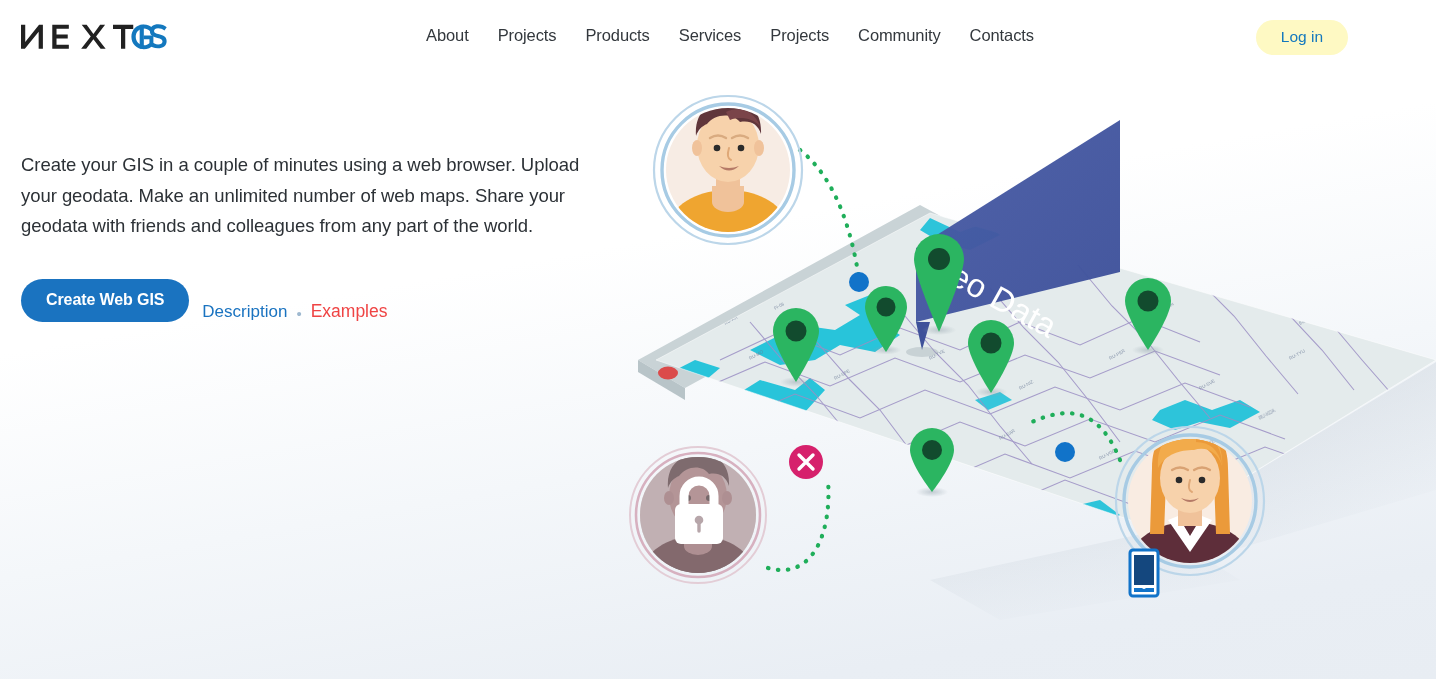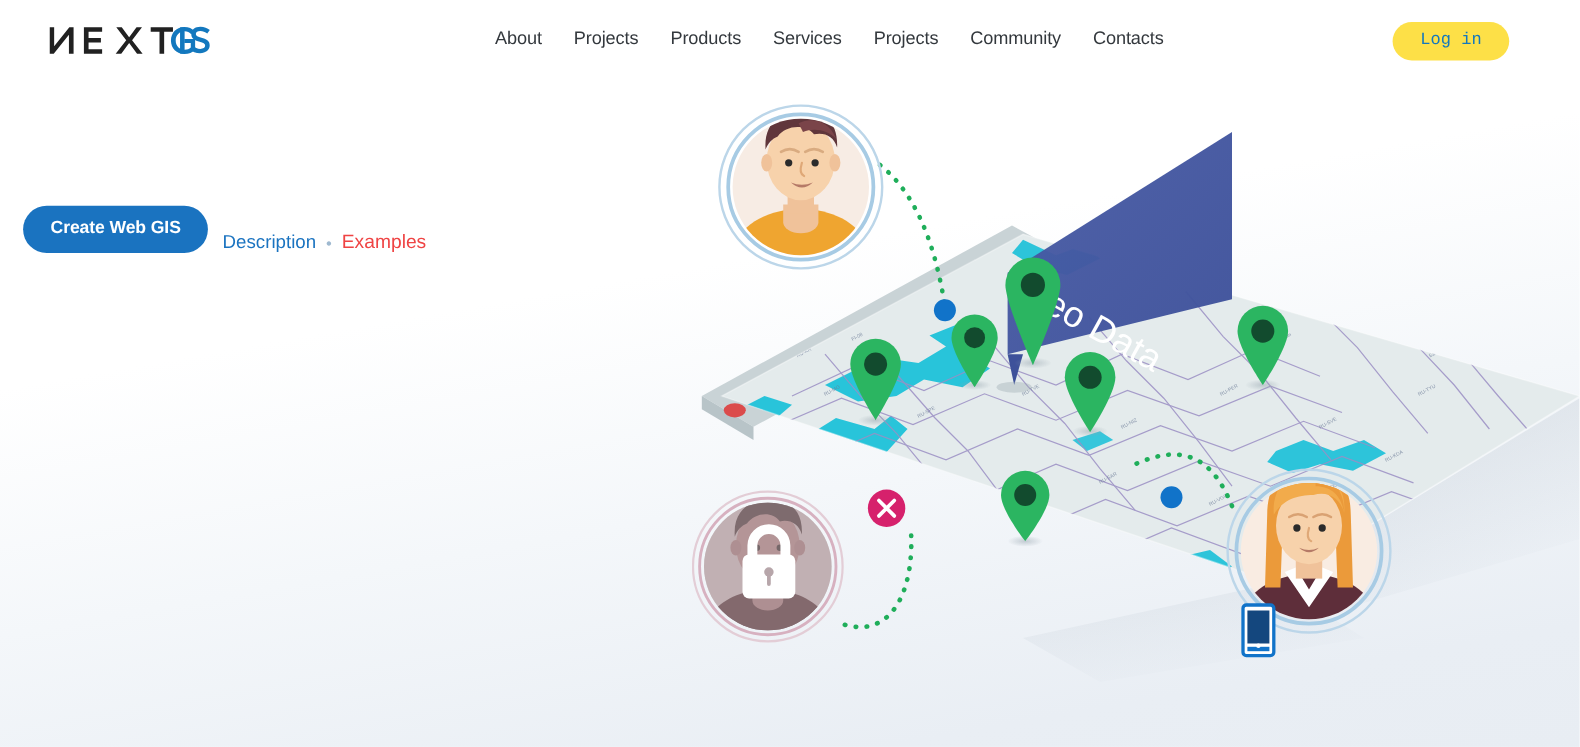--- a/index.html
+++ b/index.html
@@ -16,21 +16,20 @@
 
   
   .header {
     position: absolute;
     top: 0; left: 0;
     width: 1368px;
     height: 78px;
     display: flex;
     align-items: center;
     z-index: 60;
-    margin-left: 24px;
   }
   .logo {
     position: absolute;
     left: 21px; top: 22px;
     height: 32px;
     display: flex;
     align-items: center;
     cursor: pointer;
   }
   .logo svg { display: block; }
@@ -48,26 +47,26 @@
     text-decoration: none;
     padding: 0 29px 0 0;
     white-space: nowrap;
     letter-spacing: -0.1px;
   }
   .nav a:last-child { padding-right: 0; }
 
   .login-btn {
     position: absolute;
     right: 20px; top: 20px;
-    background: #fde047;
+    background: #fef9c3;
     color: #1378be;
     border: none;
     border-radius: 20px;
     font-size: 15.5px;
-    font-family: Liberation Mono, monospace;
+    font-family: Liberation Sans, sans-serif;
     padding: 9px 25px 10px 25px;
     cursor: pointer;
     line-height: 1;
   }
 
   
   .hero-copy {
     position: absolute;
     left: 21px;
     top: 150px;
@@ -173,20 +172,21 @@
     <a href="#">Services</a>
     <a href="#">Projects</a>
     <a href="#">Community</a>
     <a href="#">Contacts</a>
   </nav>
 
   <button class="login-btn">Log in</button>
 </header>
 
 <section class="hero-copy">
+  <p class="hero-sub">Create your GIS in a couple of minutes using a web browser. Upload your geodata. Make an unlimited number of web maps. Share your geodata with friends and colleagues from any part of the world.</p>
   <div class="cta-row">
     <button class="btn-primary">Create Web GIS</button>
     <a class="link-desc" href="#">Description</a>
     <span class="dot-sep">•</span>
     <a class="link-ex" href="#">Examples</a>
   </div>
 </section>
 
 <div class="illu">
   <svg width="836" height="600" viewBox="0 0 836 600">

